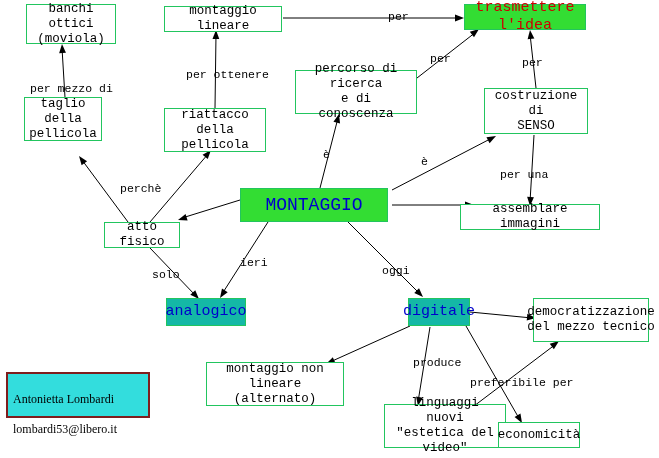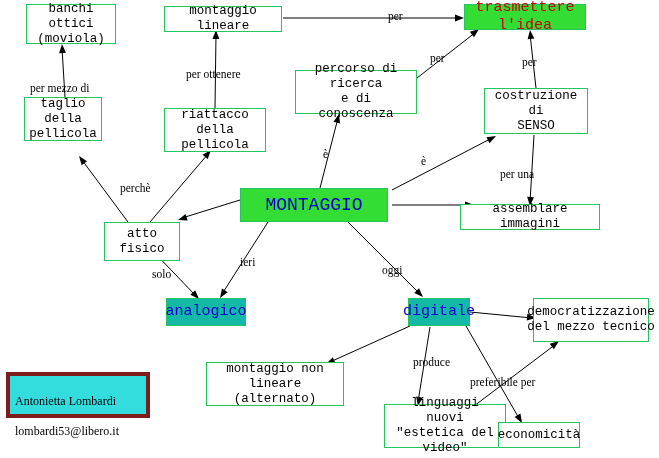--- a/index.html
+++ b/index.html
@@ -55,31 +55,31 @@
     line-height: 18px;
   }
   .node.blue-text {
     color: #0000cc;
   }
   .node.red-text {
     color: #cc0000;
   }
   .edge-label {
     position: absolute;
-    font-family: Liberation Serif, serif;
+    font-family: Liberation Mono, monospace;
     font-size: 11.5px;
     line-height: 13px;
     color: #000000;
     background: transparent;
     white-space: nowrap;
   }
   .legend {
     position: absolute;
     box-sizing: border-box;
-    border: 4px solid #7f1d1d;
+    border: 2px solid #7f1d1d;
     background: #33dddd;
     font-family: "Liberation Serif", serif;
     font-size: 12px;
     line-height: 15px;
     color: #000000;
     padding: 3px 5px;
     white-space: pre-line;
   }
 </style>
 </head>
@@ -140,21 +140,21 @@
       <div class="node" style="left: 295px; top: 70px; width: 122px; height: 44px;">percorso di ricerca
 e di conoscenza</div>
       <div class="node" style="left: 484px; top: 88px; width: 104px; height: 46px;">costruzione di
 SENSO</div>
       <div class="node" style="left: 24px; top: 97px; width: 78px; height: 44px;">taglio della
 pellicola</div>
       <div class="node" style="left: 164px; top: 108px; width: 102px; height: 44px;">riattacco della
 pellicola</div>
       <div class="node" style="left: 460px; top: 204px; width: 140px; height: 26px;">assemblare immagini</div>
       <div class="node green blue-text big" style="left: 240px; top: 188px; width: 148px; height: 34px;">MONTAGGIO</div>
-      <div class="node" style="left: 104px; top: 222px; width: 76px; height: 39px;">atto fisico</div>
+      <div class="node" style="left: 104px; top: 222px; width: 76px; height: 26px;">atto fisico</div>
       <div class="node cyan blue-text med" style="left: 166px; top: 298px; width: 80px; height: 28px;">analogico</div>
       <div class="node cyan blue-text med" style="left: 408px; top: 298px; width: 62px; height: 28px;">digitale</div>
       <div class="node" style="left: 533px; top: 298px; width: 116px; height: 44px;">democratizzazione
 del mezzo tecnico</div>
       <div class="node" style="left: 206px; top: 362px; width: 138px; height: 44px;">montaggio non lineare
 (alternato)</div>
       <div class="node" style="left: 352px; top: 404px; width: 122px; height: 44px; margin-left: 32px;">linguaggi nuovi
 "estetica del video"</div>
       <div class="node" style="left: 498px; top: 422px; width: 82px; height: 26px;">economicità</div>
     </div>

